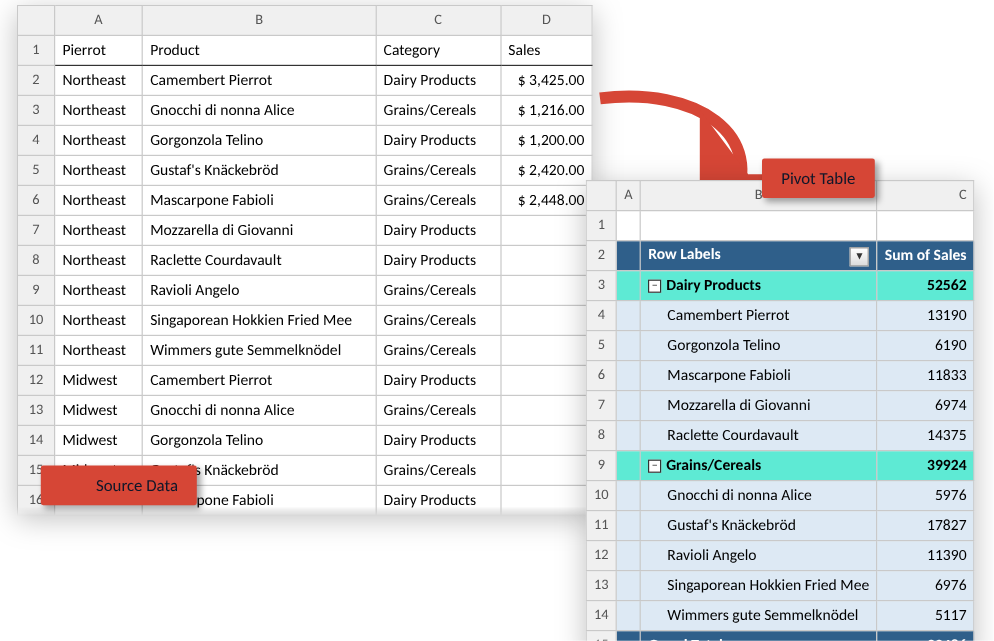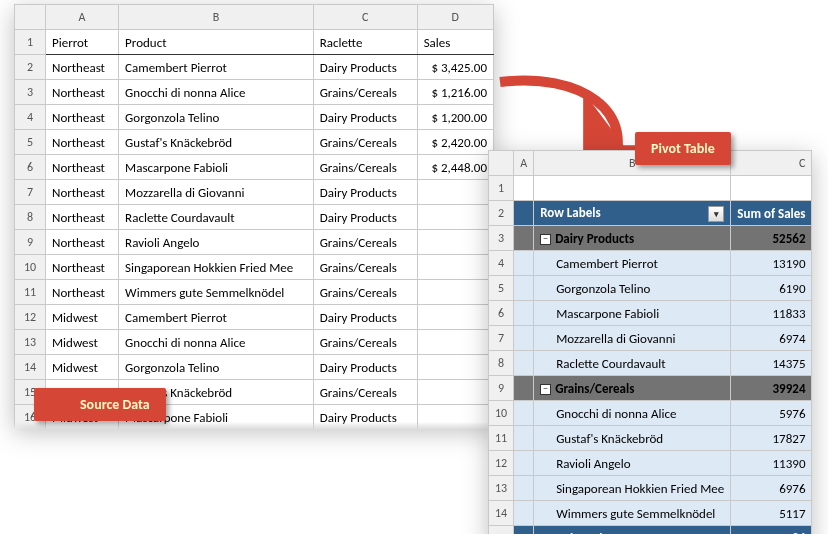--- a/index.html
+++ b/index.html
@@ -98,21 +98,21 @@
   .pcol-b { width: 210px; }
   .pcol-c { width: 84px; text-align: right !important; }
   .pivot-header td {
     background: #2f5f8a;
     color: #fff;
     font-weight: bold;
     margin-top: 14px;
   }
   .pivot-header .pcol-c { text-align: right; }
   .pivot-cat td {
-    background: #737373;
+    background: #5eead4;
     font-weight: bold;
   }
   .pivot-cat .pcol-c { text-align: right; }
   .pivot-item td {
     background: #dde9f4;
   }
   .pivot-item .pcol-c { text-align: right; }
   .pivot-total td {
     background: #2f5f8a;
     color: #fff;
@@ -141,22 +141,22 @@
     margin-top: 1px;
     font-size: 9px;
     line-height: 13px;
     text-align: center;
     color: #333;
   }
   
   .callout {
     position: absolute;
     background: #d64636;
-    color: #fef9c3;
-    font-weight: bold;
+    color: #0f172a;
+    font-weight: normal;
     font-size: 14px;
     padding: 8px 16px;
     border-radius: 2px;
     box-shadow: 3px 3px 5px rgba(0,0,0,0.35);
   }
   .callout-source { left: 34px; top: 388px; padding-left: 46px; }
   .callout-pivot  { left: 635px; top: 132px; }
   
   .torn {
     position: relative;
@@ -183,21 +183,21 @@
       <th class="rowhdr"></th>
       <th class="colhdr col-a">A</th>
       <th class="colhdr col-b">B</th>
       <th class="colhdr col-c">C</th>
       <th class="colhdr col-d">D</th>
     </tr>
     <tr class="field-hdr">
       <th class="rowhdr">1</th>
       <td class="col-a">Pierrot</td>
       <td class="col-b">Product</td>
-      <td class="col-c">Raclette</td>
+      <td class="col-c">Category</td>
       <td class="col-d">Sales</td>
     </tr>
 
     </tbody>
       <tbody id="source-body">
         <tr>
           <th class="rowhdr">2</th>
           <td class="col-a">Northeast</td>
           <td class="col-b">Camembert Pierrot</td>
           <td class="col-c">Dairy Products</td>

